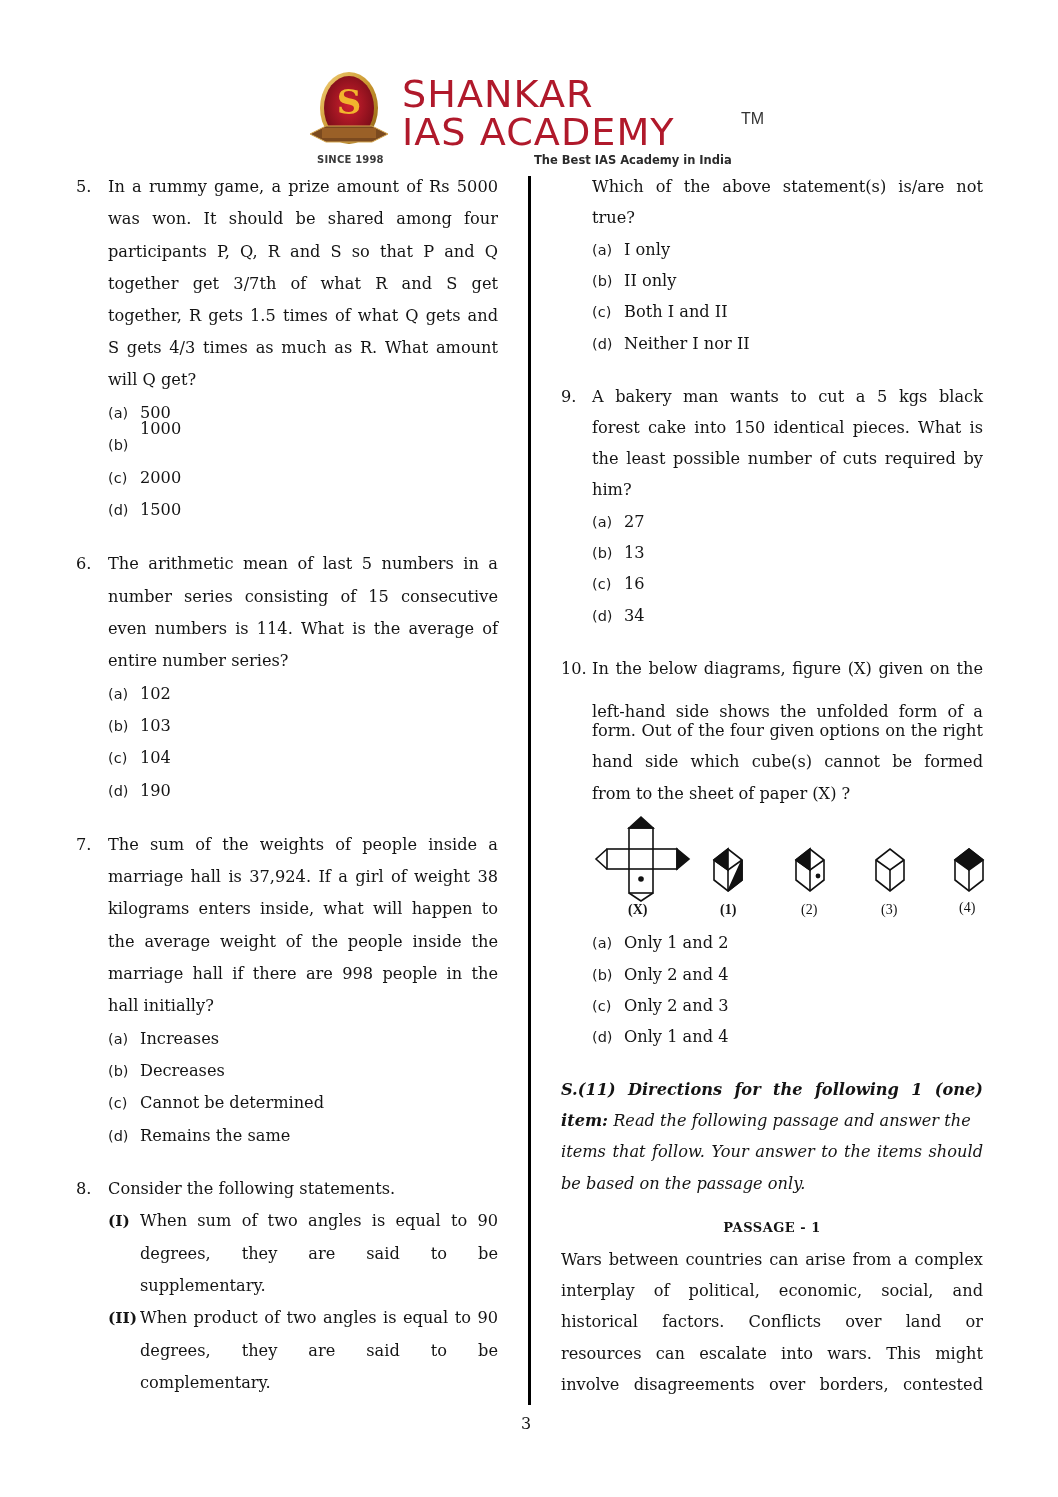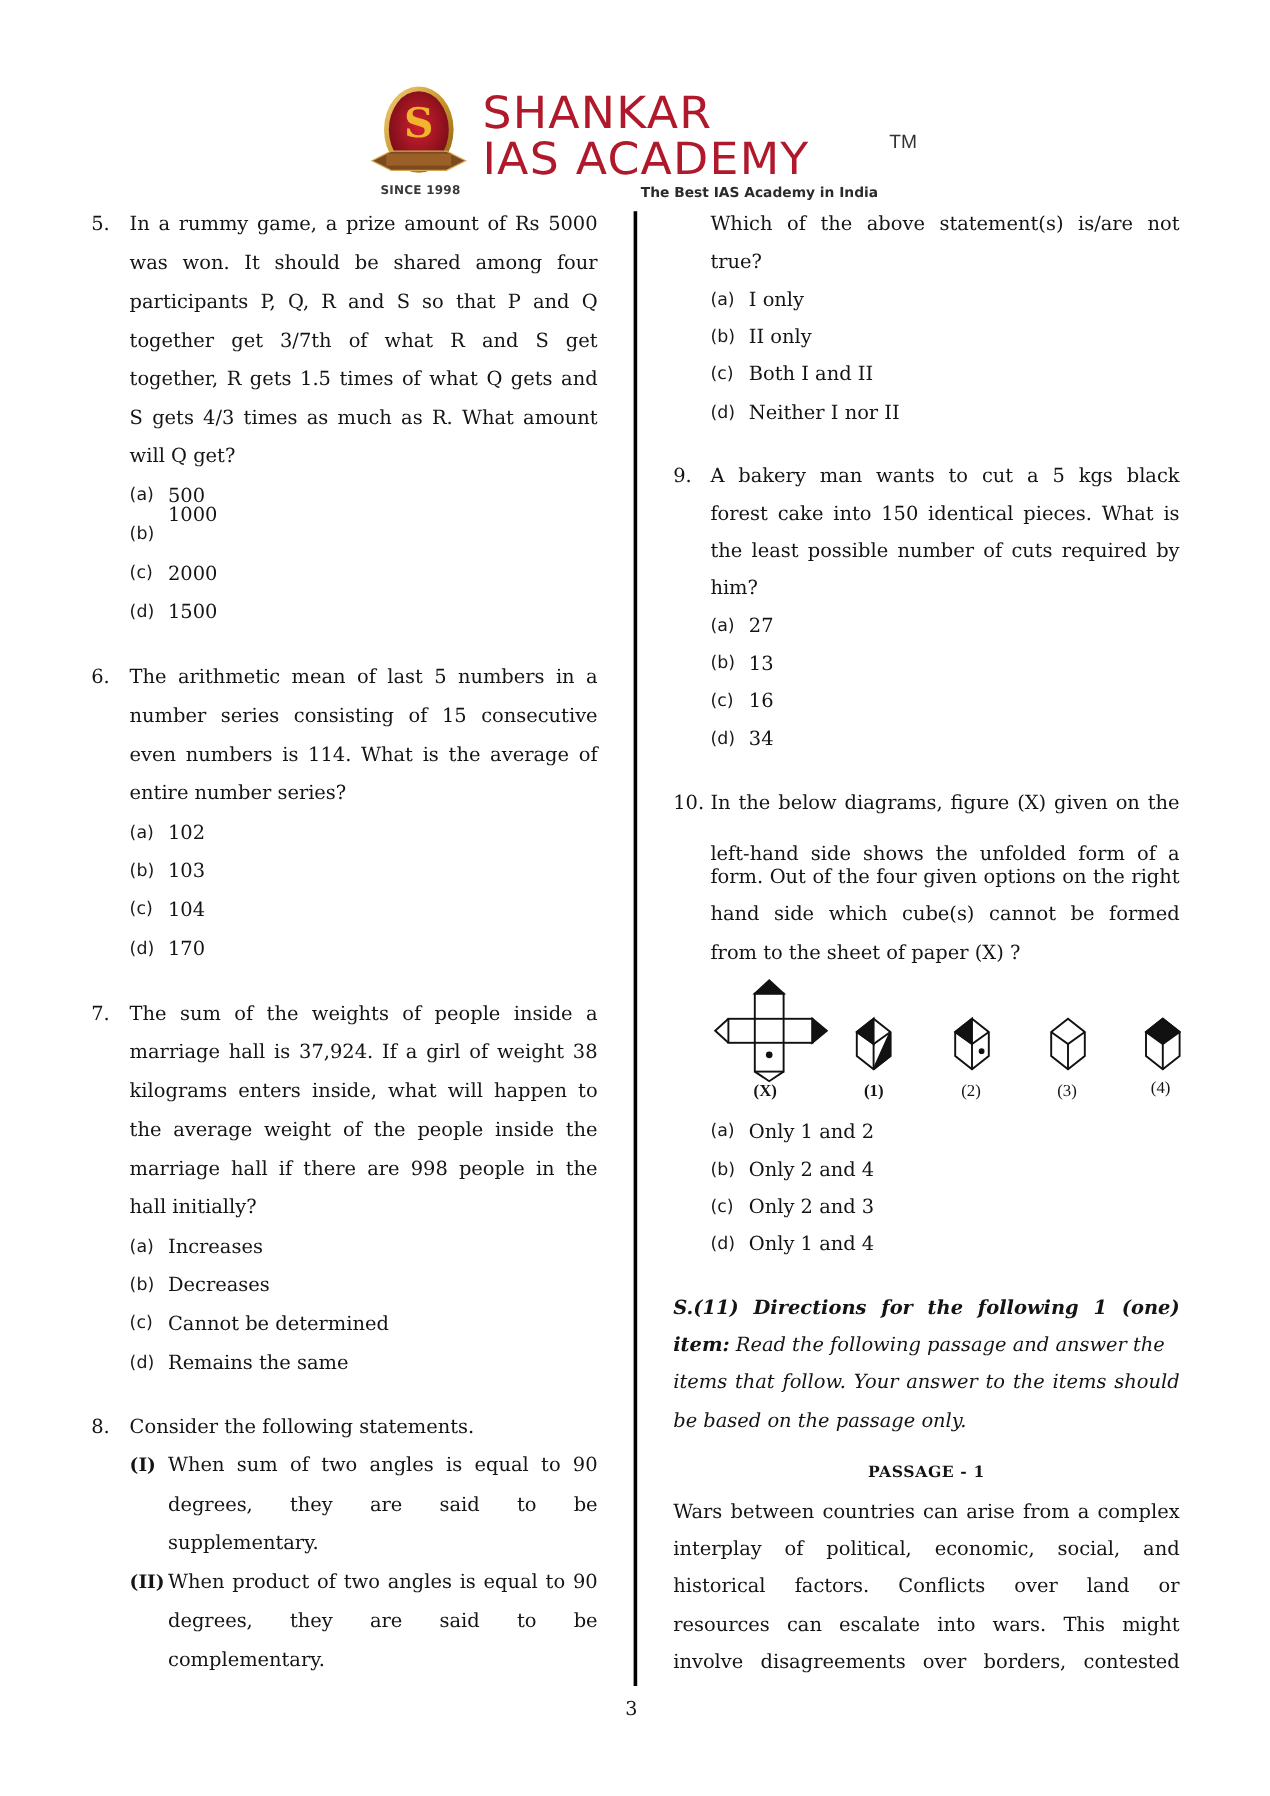--- a/index.html
+++ b/index.html
@@ -97,21 +97,21 @@
   <div>
       <span class="opt-label" style="left:108px;top:716px;">(b)</span>
       <span class="opt-text" style="left:140px;top:716px;">103</span>
     </div>
   <div>
       <span class="opt-label" style="left:108px;top:748px;">(c)</span>
       <span class="opt-text" style="left:140px;top:748px;">104</span>
     </div>
   <div>
       <span class="opt-label" style="left:108px;top:781px;">(d)</span>
-      <span class="opt-text" style="left:140px;top:781px;">170</span>
+      <span class="opt-text" style="left:140px;top:781px;">190</span>
     </div>
 </div>
 
 <div>
   <span class="qnum" style="left:76px;top:835px;">7.</span>
   <div class="line just" style="left:108px;top:835px;width:390px;">The sum of the weights of people inside a</div>
   <div class="line just" style="left:108px;top:867px;width:390px;">marriage hall is 37,924. If a girl of weight 38</div>
   <div class="line just" style="left:108px;top:899px;width:390px;">kilograms enters inside, what will happen to</div>
   <div class="line just" style="left:108px;top:932px;width:390px;">the average weight of the people inside the</div>
   <div class="line just" style="left:108px;top:964px;width:390px;">marriage hall if there are 998 people in the</div>

